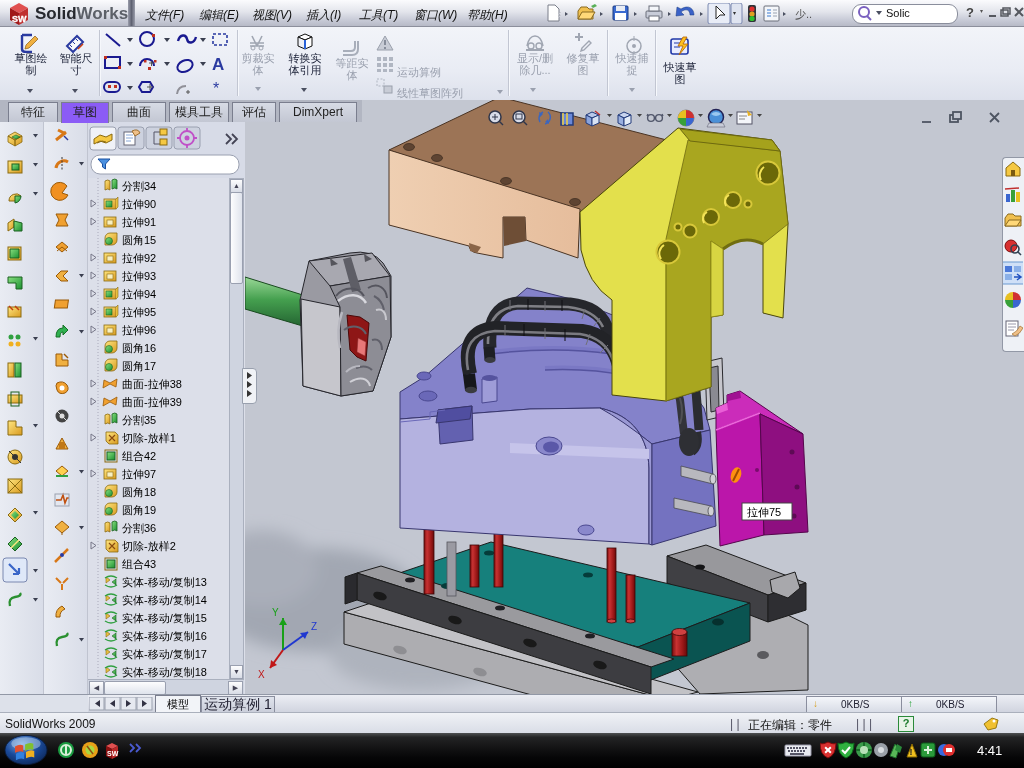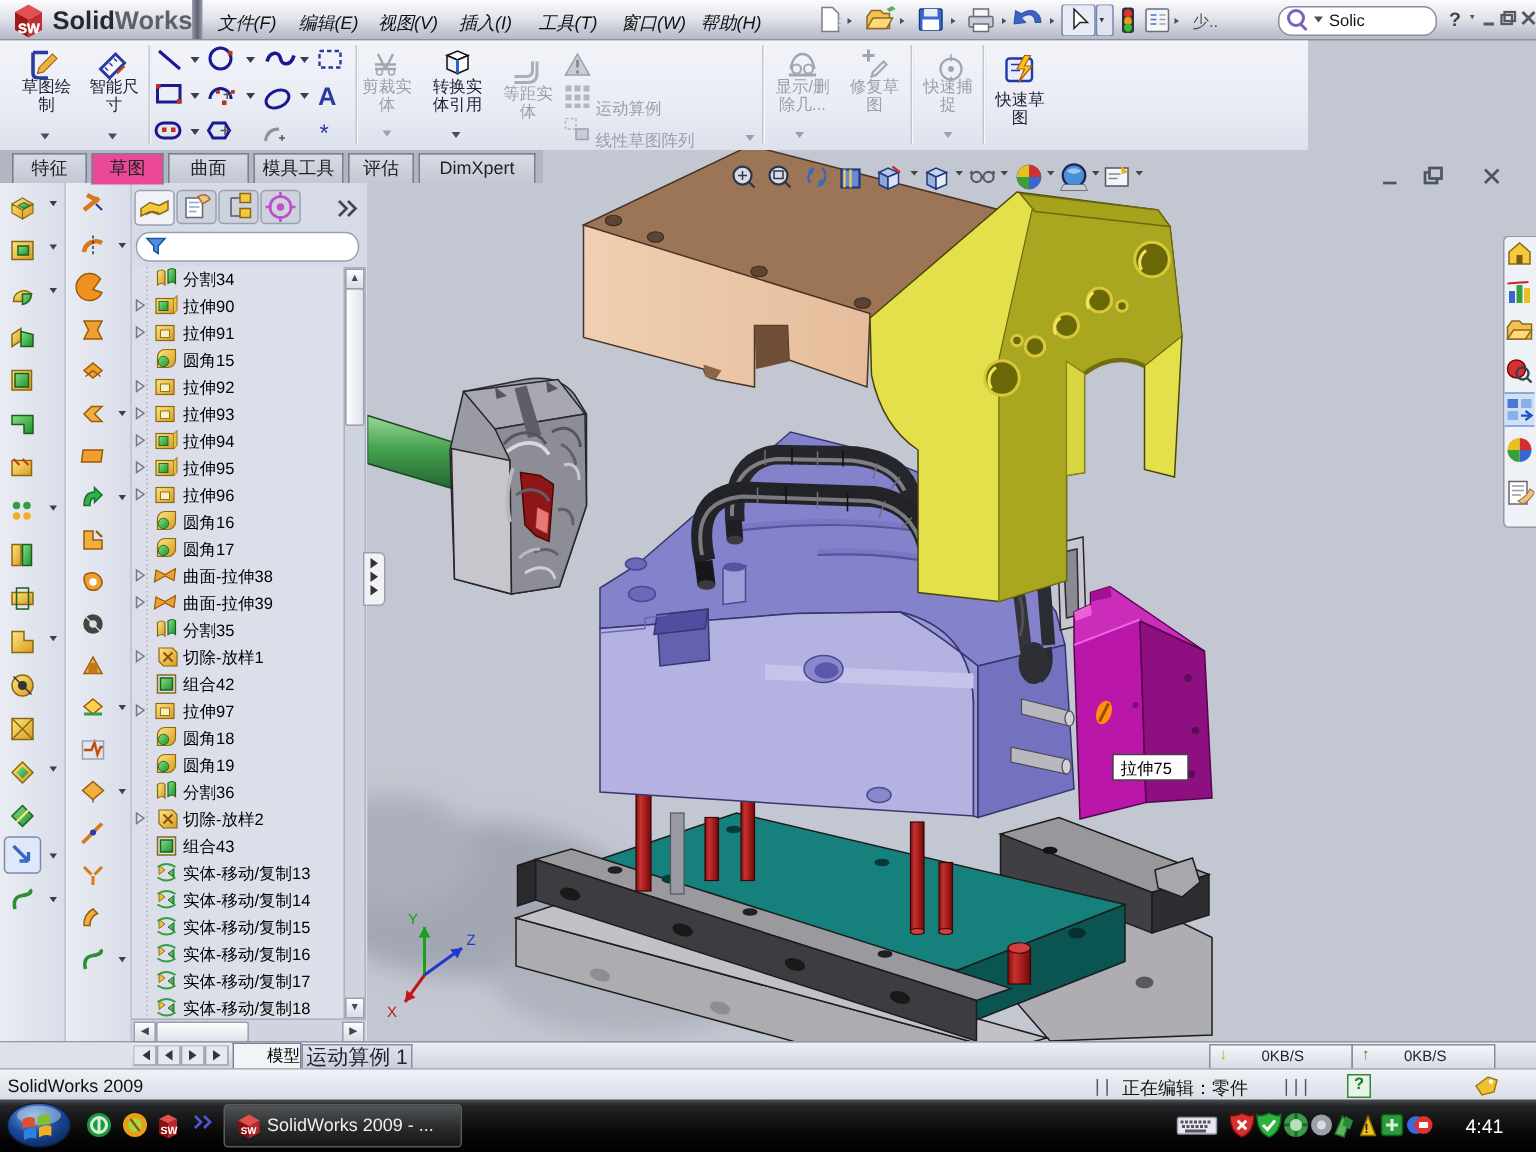--- a/index.html
+++ b/index.html
@@ -4,34 +4,34 @@
   html,body{margin:0;padding:0;width:1024px;height:768px;overflow:hidden;
     font-family:"Liberation Sans",sans-serif;}
   .abs{position:absolute;}
   #stage{position:relative;width:1024px;height:768px;background:#c3c7d1;}
   
   #titlebar{left:0;top:0;width:1024px;height:26px;
     background:linear-gradient(#fbfbfd 0%,#e3e5ec 45%,#c9ccd8 75%,#b7bac7 100%);
     border-bottom:1px solid #8c8f9c;}
   .menu{top:7px;font-size:12px;color:#111;font-style:italic;}
   
-  #cm{left:0;top:27px;width:872px;height:73px;
+  #cm{left:0;top:27px;width:1024px;height:73px;
     background:linear-gradient(#f2f4f9 0%,#e9ecf4 60%,#dde1ec 100%);
     border-bottom:1px solid #b7bbc8;}
   .cmtxt{font-size:11px;line-height:12px;text-align:center;color:#1c2238;}
   .cmgray{color:#9aa0ae;}
   .vsep{width:1px;background:#c2c6d2;border-right:1px solid #f6f8fc;}
   .dd{width:0;height:0;border-left:3px solid transparent;border-right:3px solid transparent;border-top:4px solid #4a4f60;}
   .ddg{border-top-color:#9aa0ae;}
   
   #tabrow{left:0;top:100px;width:362px;height:22px;background:#b2b6c2;z-index:5;}
   .tab{position:absolute;top:2px;height:19px;background:linear-gradient(#d7dbe5,#c3c7d3);
     border:1px solid #7a7e8e;border-bottom:none;font-size:12px;color:#222;
     text-align:center;line-height:19px;}
-  .tabact{background:#ec4899;height:20px;z-index:2;}
+  .tabact{background:#8b5cf6;height:20px;z-index:2;}
   
   #lt1,#lt2{top:122px;width:43px;height:572px;background:linear-gradient(90deg,#e9ecf3,#d9dde8);border-right:1px solid #c0c4d0;}
   
   #panel{left:88px;top:122px;width:157px;height:572px;background:#dcdfe9;border-right:1px solid #9ca0ae;}
   
   #vp{left:245px;top:100px;width:779px;height:594px;background:#c3c7d1;}
   
   #btabs{left:0;top:694px;width:1024px;height:18px;
     background:linear-gradient(#eceef4,#cfd3de);border-top:1px solid #9298a6;}
   #status{left:0;top:712px;width:1024px;height:21px;
@@ -958,21 +958,21 @@
         <rect x="32" y="0" width="15" height="13"></rect>
           <rect x="48" y="0" width="15" height="13"></rect>
       </g>
       <g fill="#334">
           <path d="M5,3 v7 M11,3 l-5,3.5 5,3.5 z"></path>
           <path d="M26,3 l-5,3.5 5,3.5 z"></path>
           <path d="M37,3 l5,3.5 -5,3.5 z"></path>
           <path d="M53,3 l5,3.5 -5,3.5 z M59,3 v7"></path>
         </g>
     </svg>
-    <div class="abs" style="left:155px;top:0px;width:44px;height:17px;background:#f2f4f8;border:1px solid #7a7e8e;border-bottom:none;font-size:11px;text-align:right;line-height:16px">模型</div>
+    <div class="abs" style="left:155px;top:0px;width:44px;height:17px;background:#f2f4f8;border:1px solid #7a7e8e;border-bottom:none;font-size:11px;text-align:center;line-height:16px">模型</div>
     <div class="abs" style="left:201px;top:1px;width:72px;height:16px;background:linear-gradient(#dfe3ec,#c9cdd9);border:1px solid #8a8e9e;border-bottom:none;font-size:14px;text-align:center;line-height:15px;color:#223">运动算例 1</div>
 
     <div class="abs" style="left:806px;top:1px;width:94px;height:15px;background:linear-gradient(#f4f6fa,#d8dce6);border:1px solid #8a8e9e;font-size:10px;color:#223">
       <span style="color:#d8a020;font-weight:bold;position:absolute;left:6px;top:1px">↓</span>
         <span style="position:absolute;left:34px;top:2px">0KB/S</span>
       </div>
     <div class="abs" style="left:901px;top:1px;width:94px;height:15px;background:linear-gradient(#f4f6fa,#d8dce6);border:1px solid #8a8e9e;font-size:10px;color:#223">
       <span style="color:#20a030;font-weight:bold;position:absolute;left:6px;top:1px">↑</span>
         <span style="position:absolute;left:34px;top:2px">0KB/S</span>
       </div>
@@ -1017,29 +1017,20 @@
         <path d="M35,6 l6,8" stroke="#905010" stroke-width="1.5"></path>
       <g transform="translate(51,1)">
           <polygon points="3,5 9,2 15,5 9,8" fill="#e05050"></polygon>
           <polygon points="3,5 9,8 9,18 3,15" fill="#8a1010"></polygon>
           <polygon points="15,5 9,8 9,18 15,15" fill="#b82828"></polygon>
           <text x="4" y="15" font-size="7" font-weight="bold" fill="#fff">SW</text>
         </g>
       <path d="M78,4 l4,4 -4,4 M84,4 l4,4 -4,4" fill="none" stroke="#4a5ad0" stroke-width="1.8"></path>
     </svg>
 
-    <div class="tbtn" style="left:149px;width:157px;background:linear-gradient(#515456,#2a2b2d 55%,#141516)">
-      <svg class="abs" style="left:7px;top:5px" width="18" height="18" viewBox="0 0 18 18">
-          <polygon points="2,5 9,1 16,5 9,9" fill="#e05050"></polygon>
-          <polygon points="2,5 9,9 9,17 2,13" fill="#8a1010"></polygon>
-          <polygon points="16,5 9,9 9,17 16,13" fill="#b82828"></polygon>
-          <text x="3.5" y="14" font-size="6.5" font-weight="bold" fill="#fff">SW</text>
-        </svg>
-      <span style="margin-left:28px">SolidWorks 2009 - ...</span>
-    </div>
 
     <svg class="abs" style="left:784px;top:9px" width="30" height="16" viewBox="0 0 30 16">
       <rect x="1" y="3" width="26" height="11" rx="1" fill="#e8eaf0" stroke="#99a"></rect>
       <g fill="#556">
           <rect x="3" y="5" width="2" height="2"></rect>
           <rect x="6" y="5" width="2" height="2"></rect>
           <rect x="9" y="5" width="2" height="2"></rect>
           <rect x="12" y="5" width="2" height="2"></rect>
           <rect x="15" y="5" width="2" height="2"></rect>
           <rect x="18" y="5" width="2" height="2"></rect>

